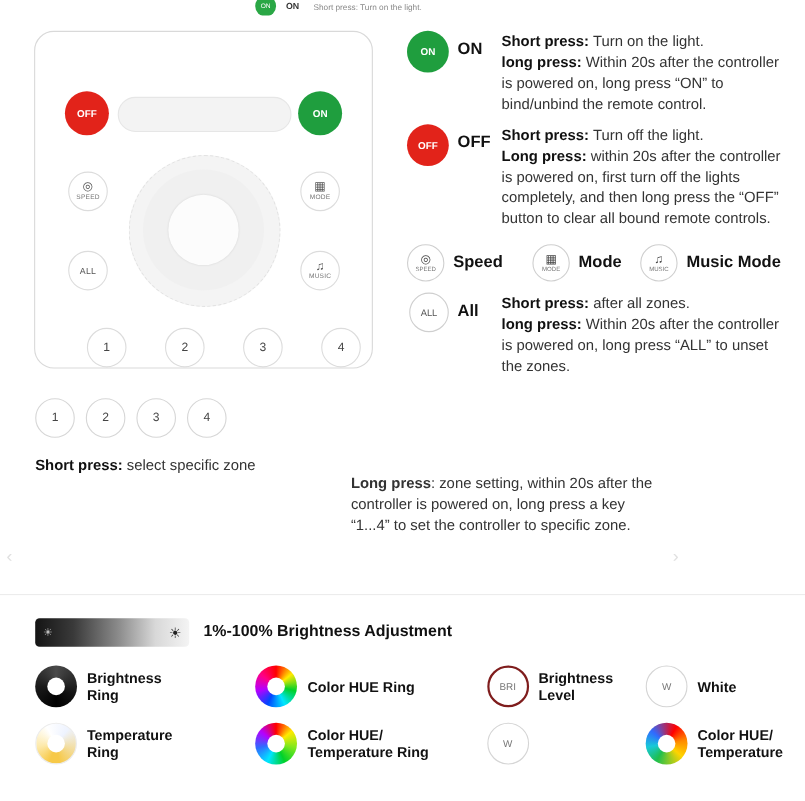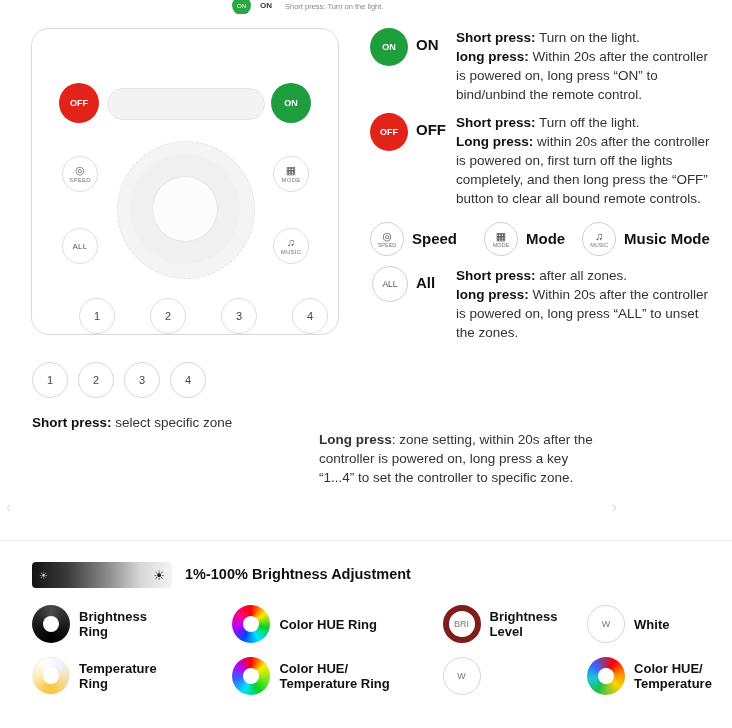--- a/index.html
+++ b/index.html
@@ -431,21 +431,21 @@
   .sw-hue-temp::after {
     content: "";
     position: absolute;
     left: 11px; top: 11px;
     width: 16px; height: 16px;
     border-radius: 50%;
     background: #fff;
   }
   .sw-bri-level {
     background: #fff;
-    border: 6px solid #7f1d1d;
+    border: 2px solid #7f1d1d;
     display: flex;
     align-items: center;
     justify-content: center;
     font-size: 9px;
     color: #777;
   }
   .sw-warm-white {
     background: #fff;
     border: 1px solid #d5d5d5;
     display: flex;

